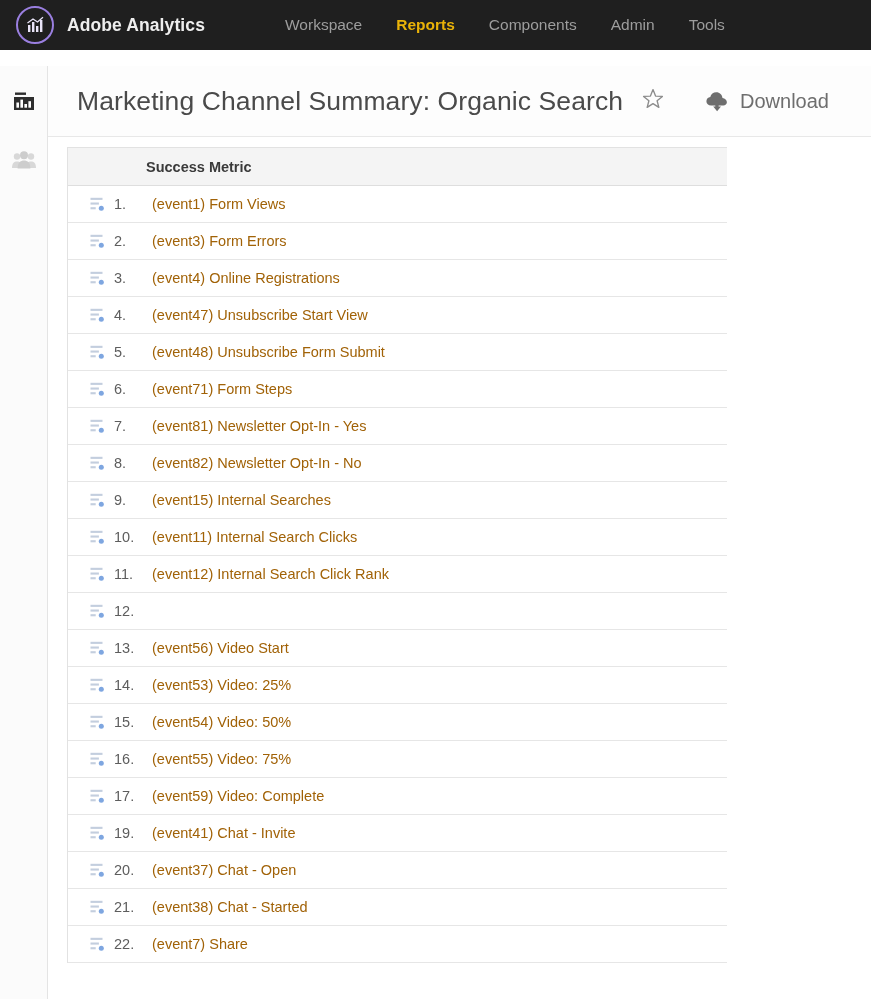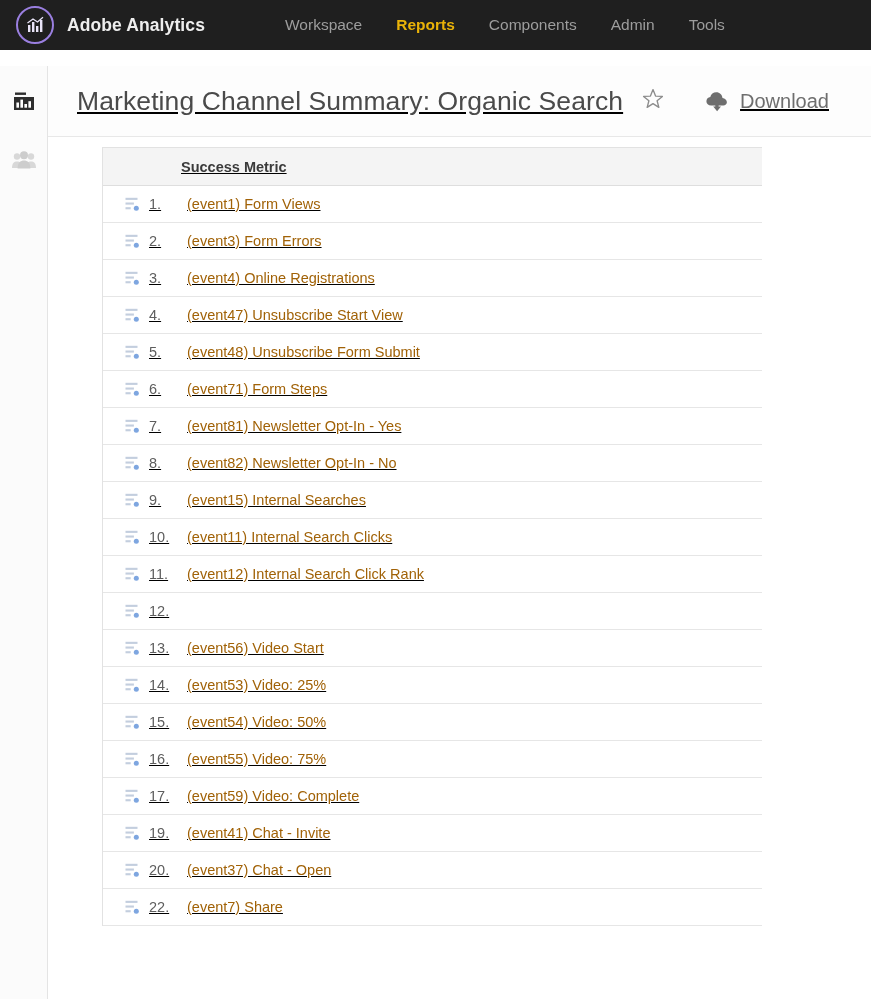--- a/index.html
+++ b/index.html
@@ -119,21 +119,20 @@
   .rail-item.second { margin-top: 10px; }
 
   
   .content {
     position: absolute;
     top: 66px;
     left: 48px;
     width: 823px;
     height: 933px;
     background: #ffffff;
-    text-decoration: underline;
   }
 
   .page-header {
     height: 71px;
     border-bottom: 1px solid #e8e8e8;
     display: flex;
     align-items: center;
     padding-left: 29px;
     padding-right: 18px;
     background: #fdfdfd;
@@ -189,21 +188,20 @@
     padding-left: 19px;
     padding-top: 10px;
     height: 862px;
     overflow: hidden;
   }
 
   .table {
     width: 660px;
     border-left: 1px solid #e2e2e2;
     border-top: 1px solid #e2e2e2;
-    margin-left: 35px;
   }
 
   .thead {
     height: 38px;
     background: #f4f4f4;
     border-bottom: 1px solid #dedede;
     display: flex;
     align-items: center;
   }
 
@@ -568,20 +566,32 @@
             </div>
             <div class="row">
               <span class="row-icon">
                 <svg width="17" height="16" viewBox="0 0 17 16">
                   <rect x="1.5" y="1.8" width="12" height="2.1" fill="#c3cede"></rect>
                   <rect x="1.5" y="6.5" width="8.4" height="2.1" fill="#c3cede"></rect>
                   <rect x="1.5" y="11.2" width="5.2" height="2.1" fill="#c3cede"></rect>
                   <circle cx="12.3" cy="12.3" r="2.5" fill="#7ea6e0"></circle>
                 </svg>
               </span>
+              <span class="row-index">21.</span>
+              <span class="row-label">(event38) Chat - Started</span>
+            </div>
+            <div class="row">
+              <span class="row-icon">
+                <svg width="17" height="16" viewBox="0 0 17 16">
+                  <rect x="1.5" y="1.8" width="12" height="2.1" fill="#c3cede"></rect>
+                  <rect x="1.5" y="6.5" width="8.4" height="2.1" fill="#c3cede"></rect>
+                  <rect x="1.5" y="11.2" width="5.2" height="2.1" fill="#c3cede"></rect>
+                  <circle cx="12.3" cy="12.3" r="2.5" fill="#7ea6e0"></circle>
+                </svg>
+              </span>
               <span class="row-index">22.</span>
               <span class="row-label">(event7) Share</span>
             </div>
           </div>
 
       </div>
     </div>
 
   </div>
 </div>

